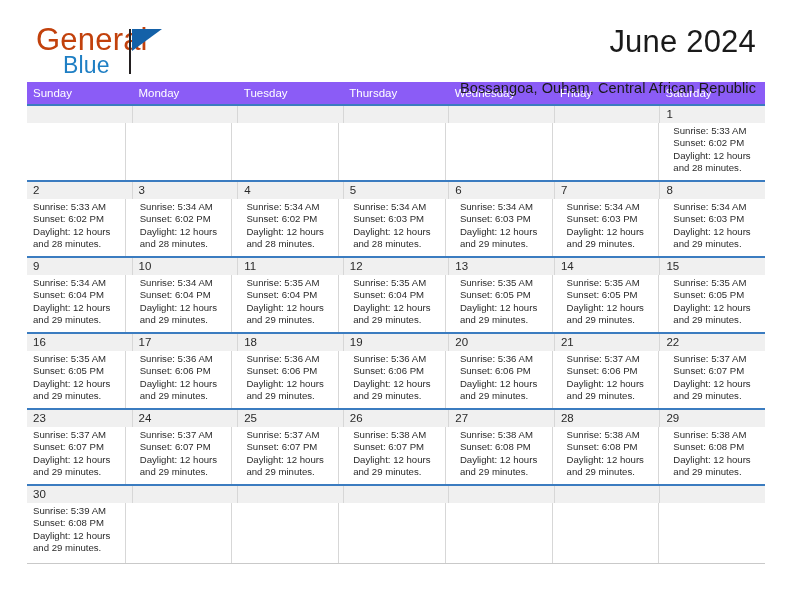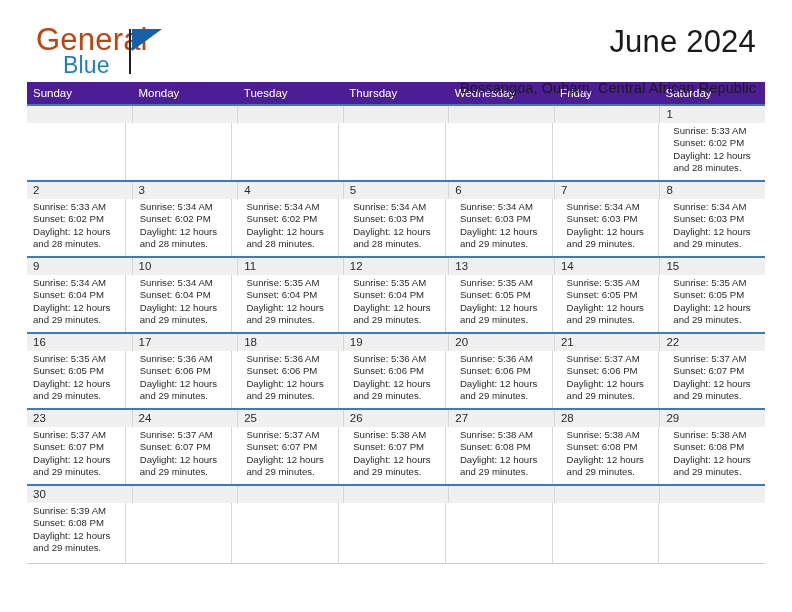--- a/index.html
+++ b/index.html
@@ -93,21 +93,21 @@
 
   
   .calendar {
     margin: 10px 27px 0 27px;
     width: 738px;
     box-sizing: border-box;
   }
 
   .weekdays {
     display: flex;
-    background: #4c1d95;
+    background: #8b5cf6;
     height: 22px;
   }
   .weekday {
     flex: 1 1 0;
     color: #ffffff;
     font-size: 11.5px;
     line-height: 22px;
     padding-left: 6px;
     box-sizing: border-box;
     white-space: nowrap;

